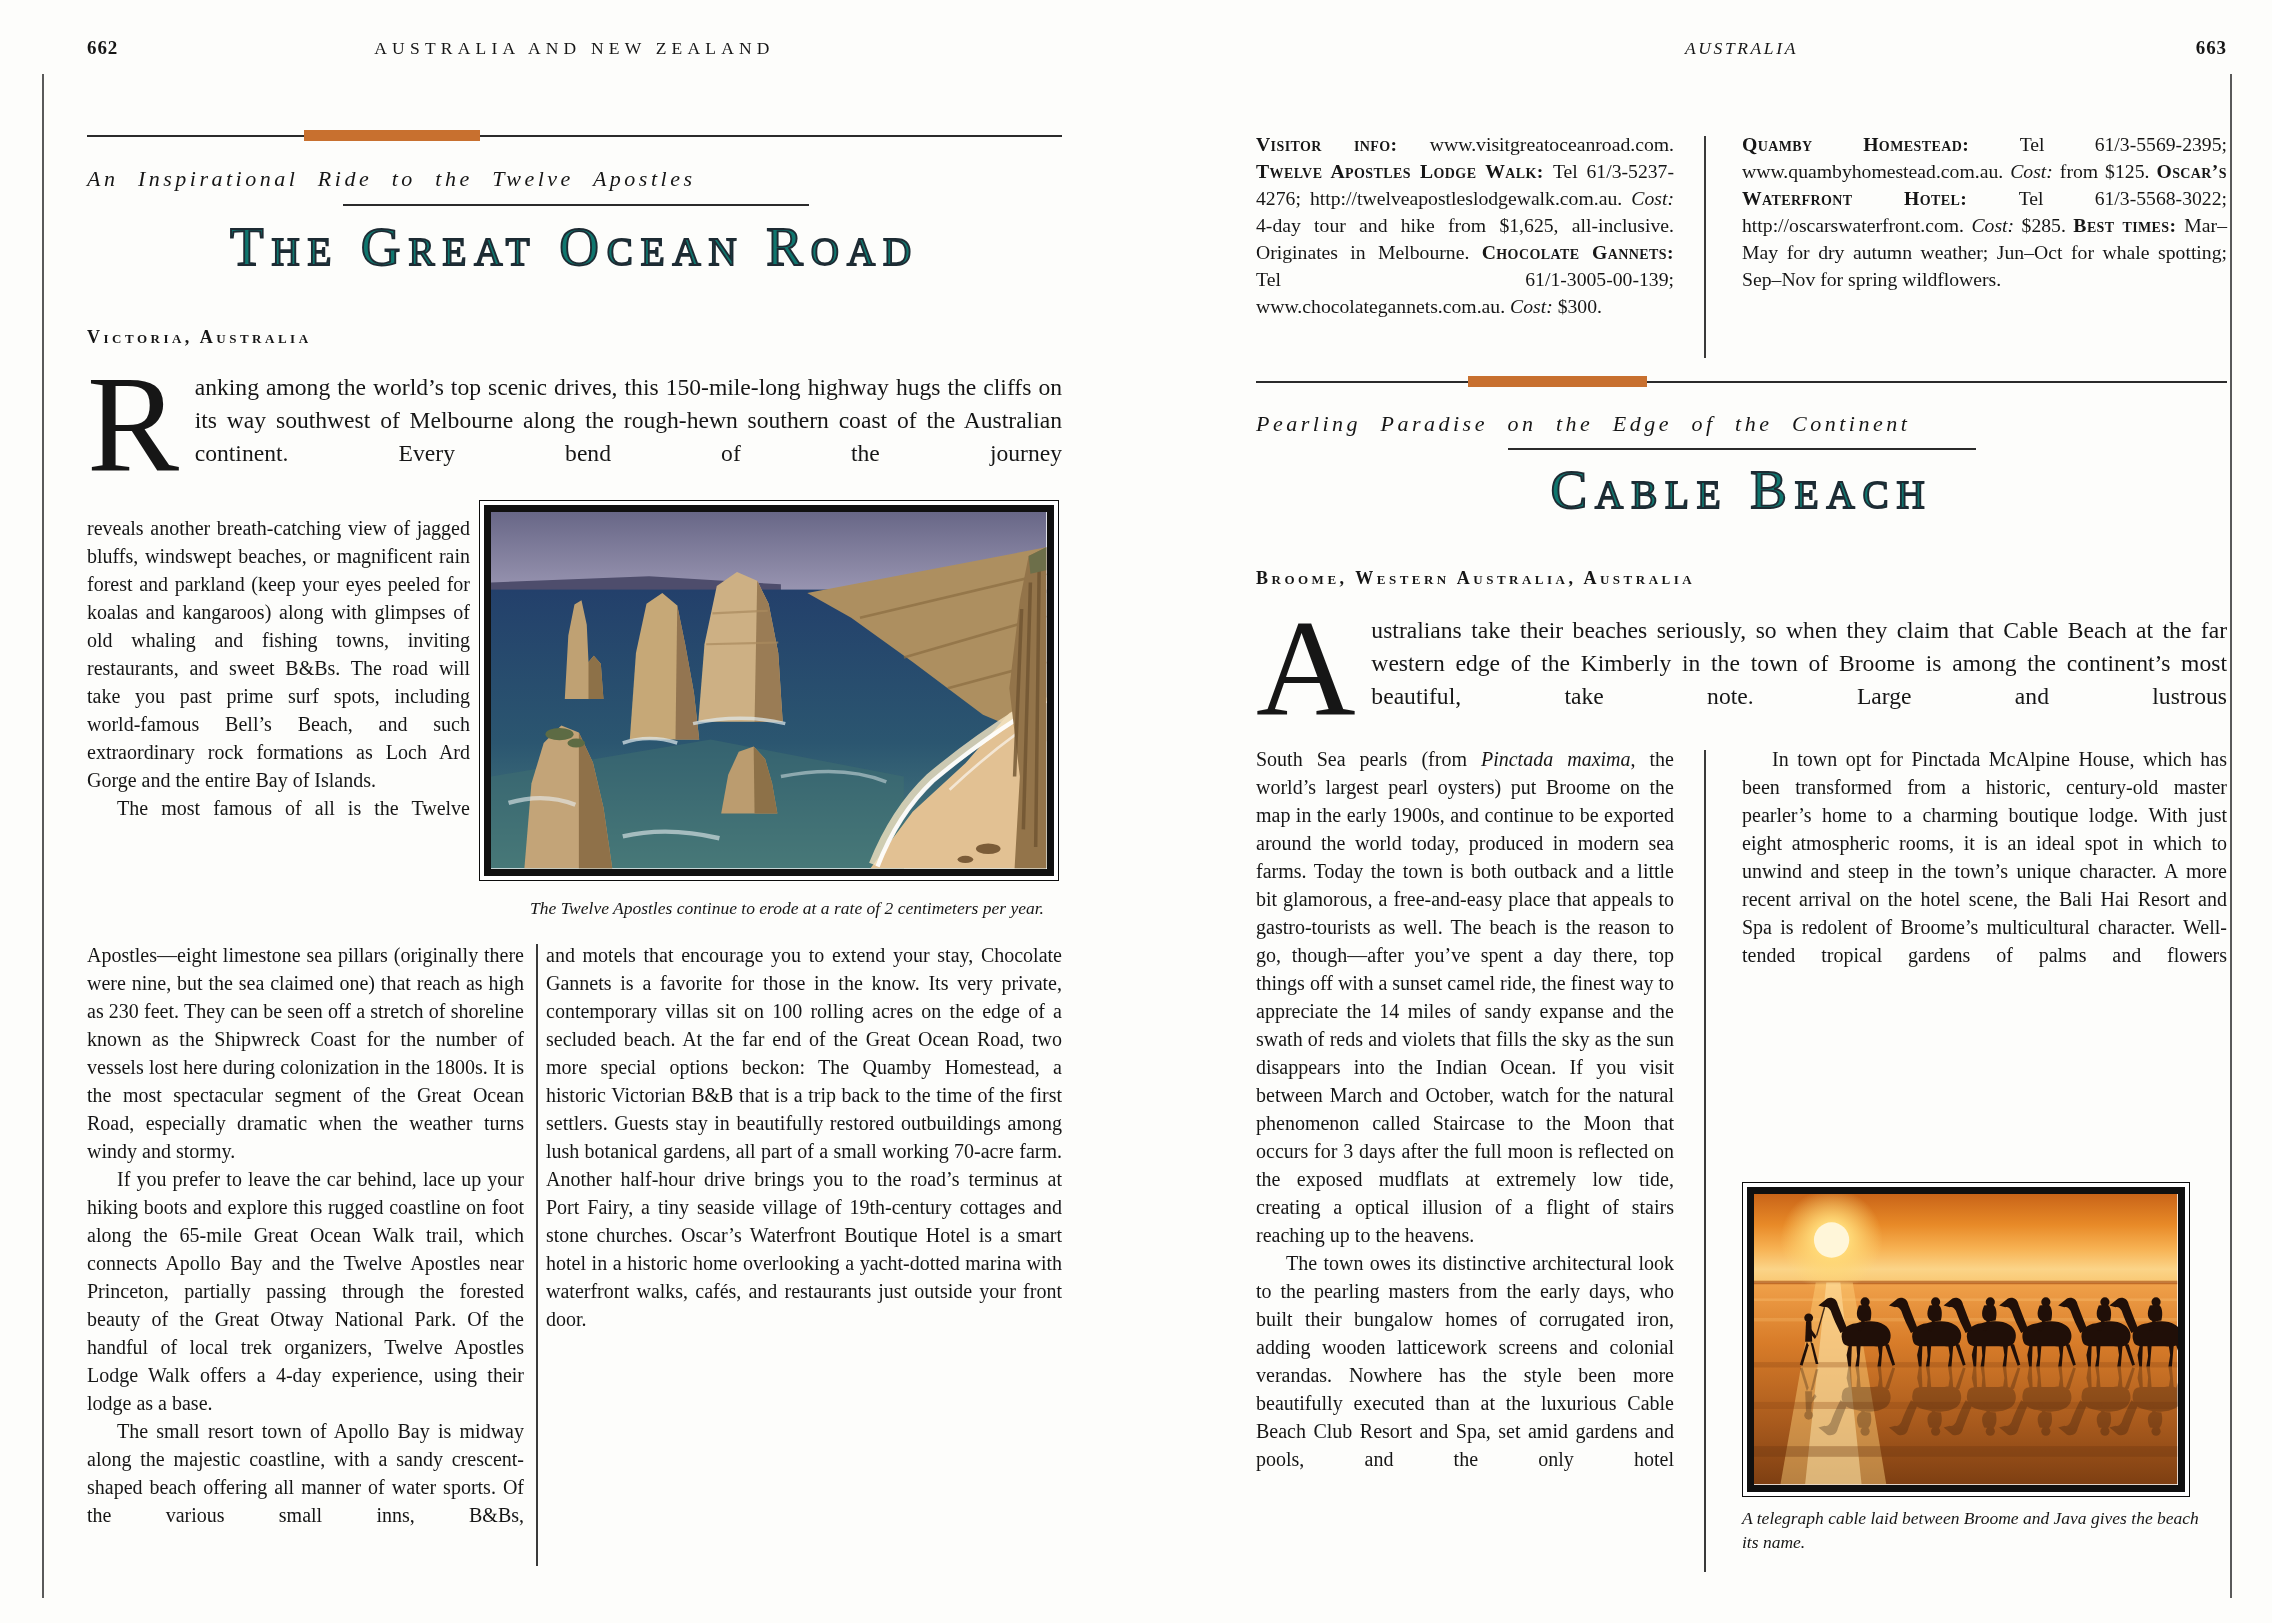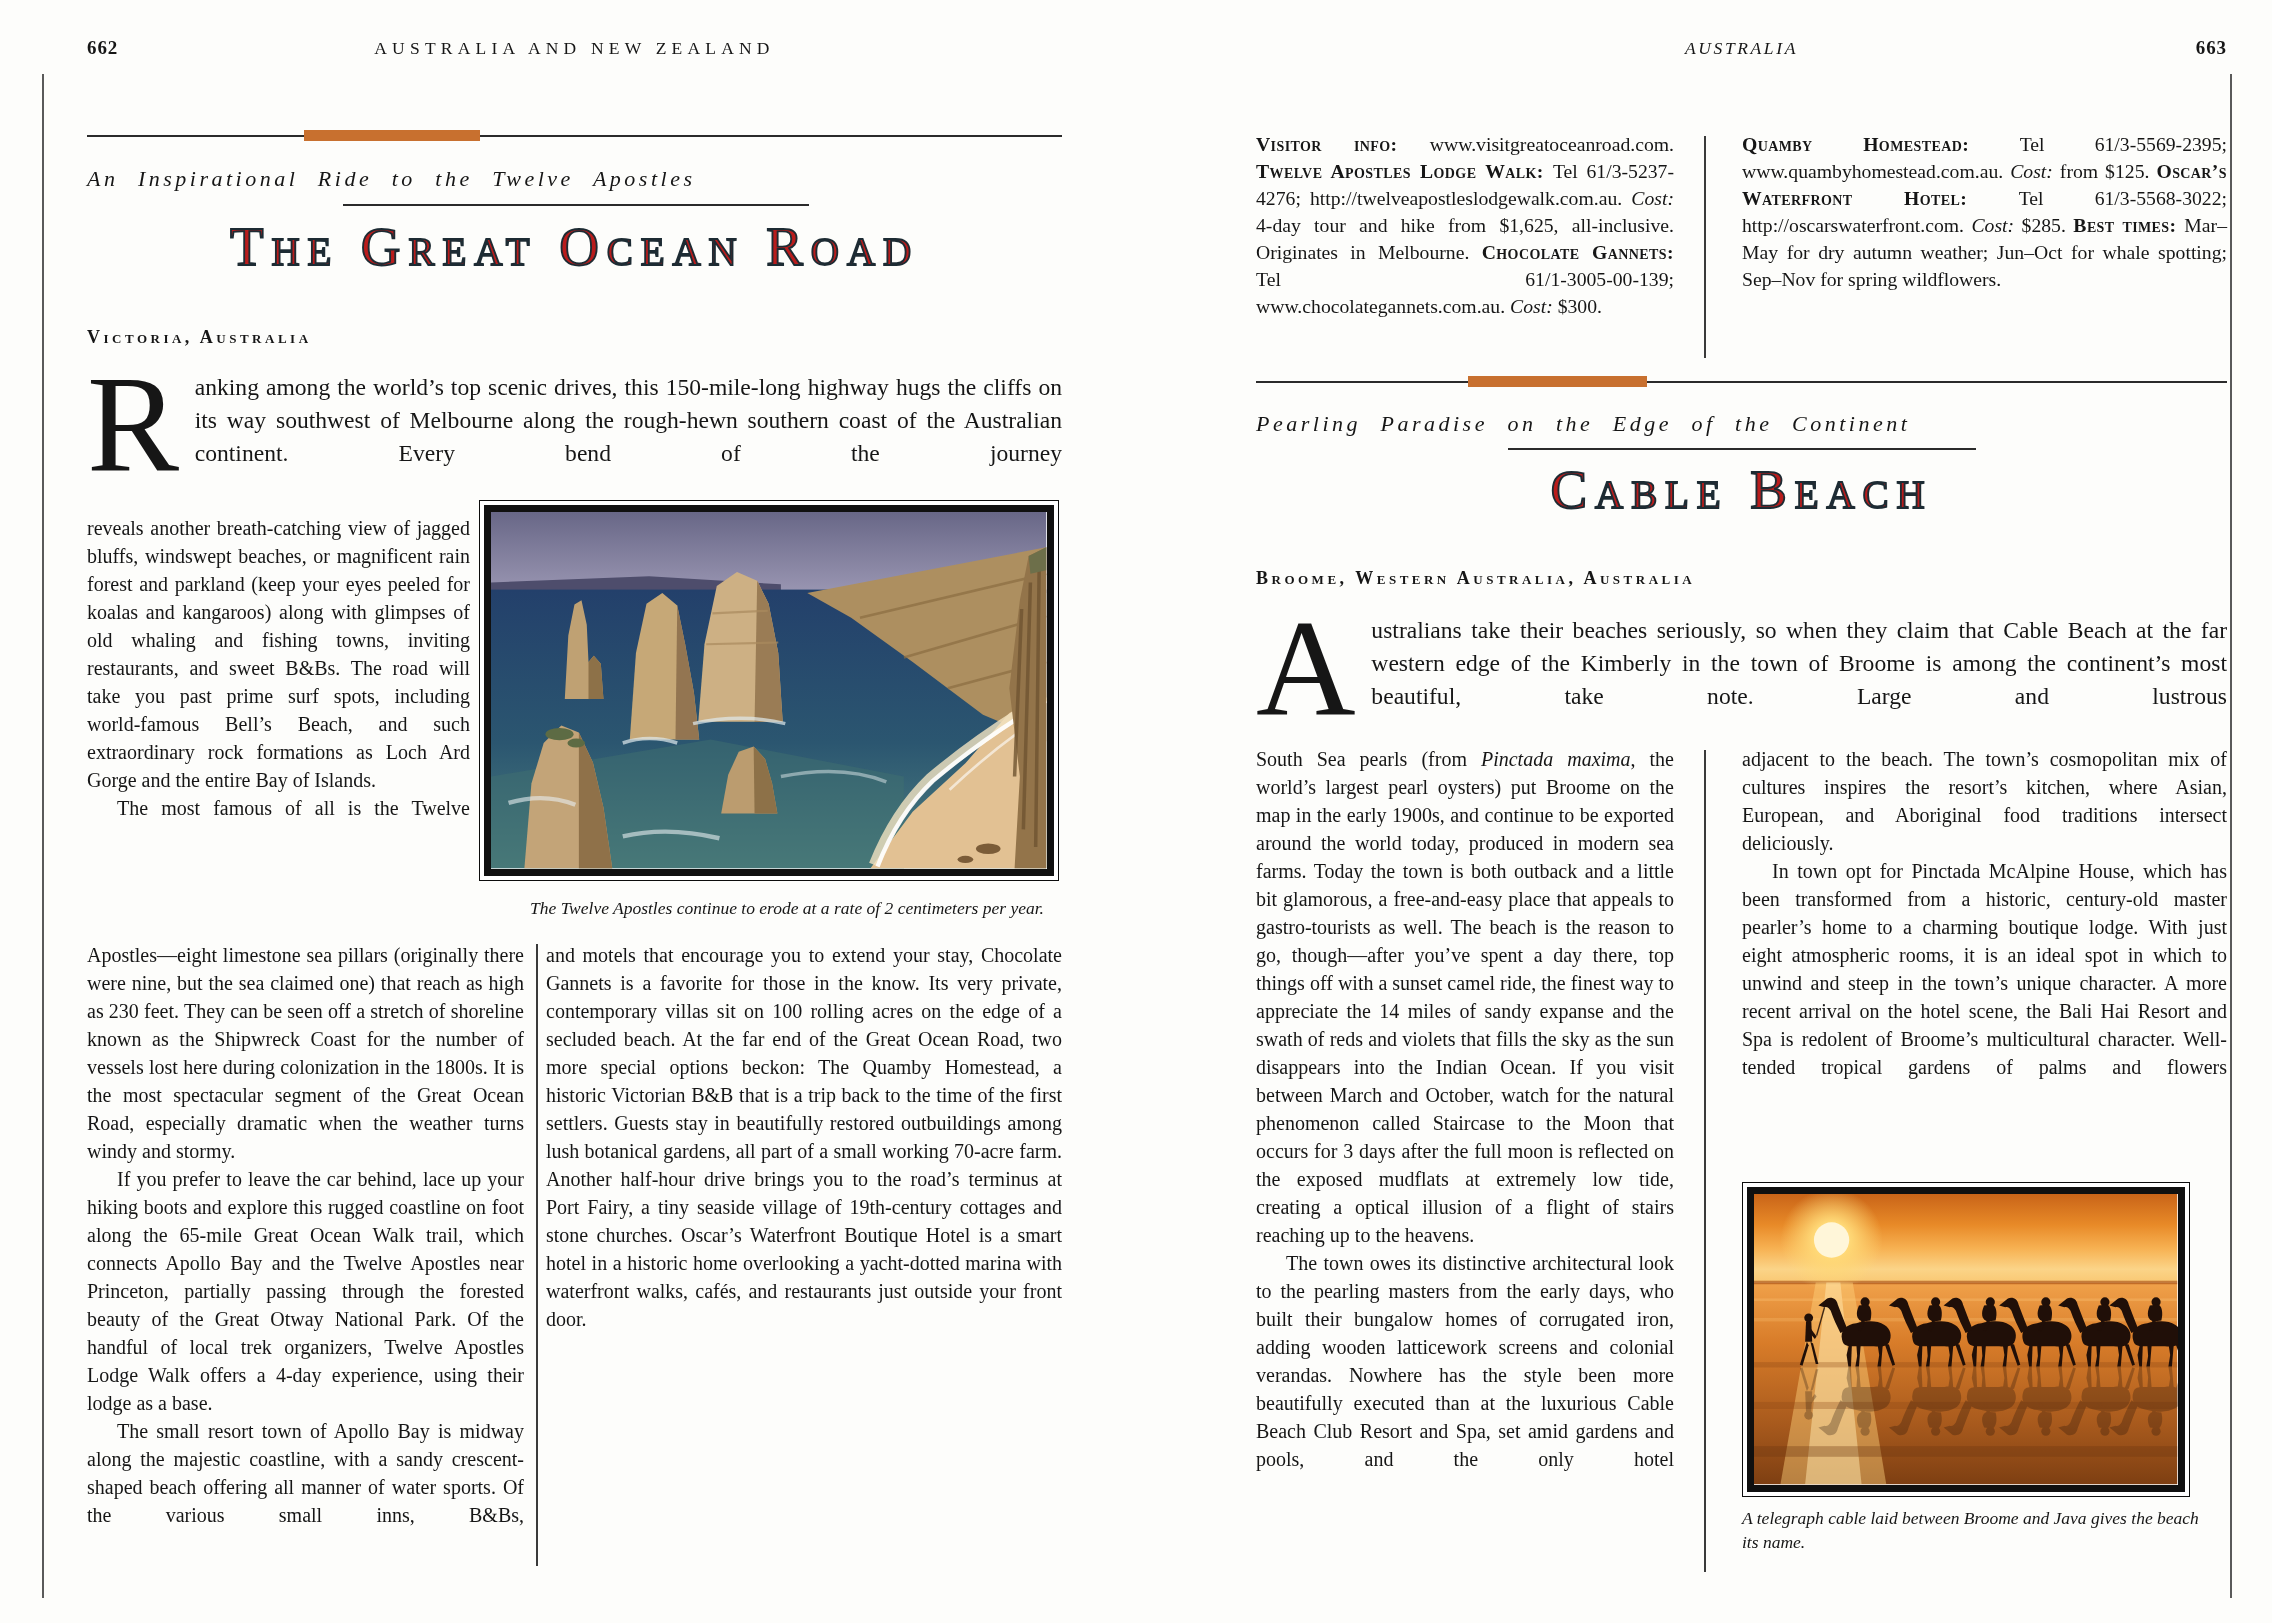--- a/index.html
+++ b/index.html
@@ -13,21 +13,21 @@
   .folio{font-weight:bold;font-size:19px;letter-spacing:0.9px;text-align:right;}
   .runhead{font-size:17.5px;letter-spacing:5.2px;text-align:center;white-space:nowrap;}
   .runhead.italic{font-style:italic;letter-spacing:2.6px;}
   .rule{background:var(--rule);}
   .vrule{background:#5a5a5a;}
   .colrule{background:#3a3a3a;}
   .accent-bar{background:var(--accent);}
   .kicker{font-style:italic;font-size:22px;letter-spacing:3.5px;word-spacing:10.5px;text-align:left;white-space:nowrap;}
   .big-title{
     font-size:55px;font-variant:small-caps;letter-spacing:7.9px;text-align:center;
-    color:#b91c1c;-webkit-text-stroke:1.9px #1d2b33;white-space:nowrap;
+    color:#0f766e;-webkit-text-stroke:1.9px #1d2b33;white-space:nowrap;
   }
   .subtitle{font-size:18px;font-weight:bold;font-variant:small-caps;letter-spacing:3.5px;text-align:left;white-space:nowrap;}
   .body-copy{font-size:20px;line-height:28px;text-align:justify;overflow-wrap:anywhere;}
   .info-copy{font-size:19.7px;line-height:27px;text-align:justify;overflow-wrap:anywhere;}
   .lede{font-size:23.6px;line-height:33px;text-align:justify;}
   .para{margin:0;}
   .para.ind{text-indent:30px;}
   .para.cont{text-align-last:justify;}
   .lede .para{text-align-last:justify;}
   .dropcap{float:left;font-size:138px;line-height:94px;margin:7px 15.7px 0 0;}
@@ -148,21 +148,20 @@
   <span class="dropcap">A</span>
   <span><p class="para cont"><span>ustralians take their beaches seriously, so when they claim that Cable Beach at the far western edge of the Kimberly in the town of Broome is among the continent’s most beautiful, take note. Large and lustrous</span></p></span>
 </div>
 
 <div class="abs body-copy" style="left:1256px;top:745px;width:418px;">
     <p class="para"><span>South Sea pearls (from </span><span class="it">Pinctada maxima</span><span>, the world’s largest pearl oysters) put Broome on the map in the early 1900s, and continue to be exported around the world today, produced in modern sea farms. Today the town is both outback and a little bit glamorous, a free-and-easy place that appeals to gastro-tourists as well. The beach is the reason to go, though—after you’ve spent a day there, top things off with a sunset camel ride, the finest way to appreciate the 14 miles of sandy expanse and the swath of reds and violets that fills the sky as the sun disappears into the Indian Ocean. If you visit between March and October, watch for the natural phenomenon called Staircase to the Moon that occurs for 3 days after the full moon is reflected on the exposed mudflats at extremely low tide, creating a optical illusion of a flight of stairs reaching up to the heavens.</span></p>
     <p class="para ind cont"><span>The town owes its distinctive architectural look to the pearling masters from the early days, who built their bungalow homes of corrugated iron, adding wooden latticework screens and colonial verandas. Nowhere has the style been more beautifully executed than at the luxurious Cable Beach Club Resort and Spa, set amid gardens and pools, and the only hotel</span></p>
   </div>
 <div class="abs colrule" style="left:1704px;top:750px;width:1.7px;height:822px;"></div>
 <div class="abs body-copy" style="left:1742px;top:745px;width:485px;">
-    <p class="para"><span>adjacent to the beach. The town’s cosmopolitan mix of cultures inspires the resort’s kitchen, where Asian, European, and Aboriginal food traditions intersect deliciously.</span></p>
     <p class="para ind cont"><span>In town opt for Pinctada McAlpine House, which has been transformed from a historic, century-old master pearler’s home to a charming boutique lodge. With just eight atmospheric rooms, it is an ideal spot in which to unwind and steep in the town’s unique character. A more recent arrival on the hotel scene, the Bali Hai Resort and Spa is redolent of Broome’s multicultural character. Well-tended tropical gardens of palms and flowers</span></p>
   </div>
 
 <div class="abs photo-frame" style="left:1742px;top:1182px;width:448px;height:315px;">
   <div class="photo-inner">
     <svg viewBox="0 0 480 328" preserveAspectRatio="none" aria-hidden="true">
       <defs>
         <linearGradient id="sky2" x1="0" y1="0" x2="0" y2="1">
           <stop offset="0" stop-color="#c96418"></stop>
             <stop offset="0.35" stop-color="#e88a28"></stop>

